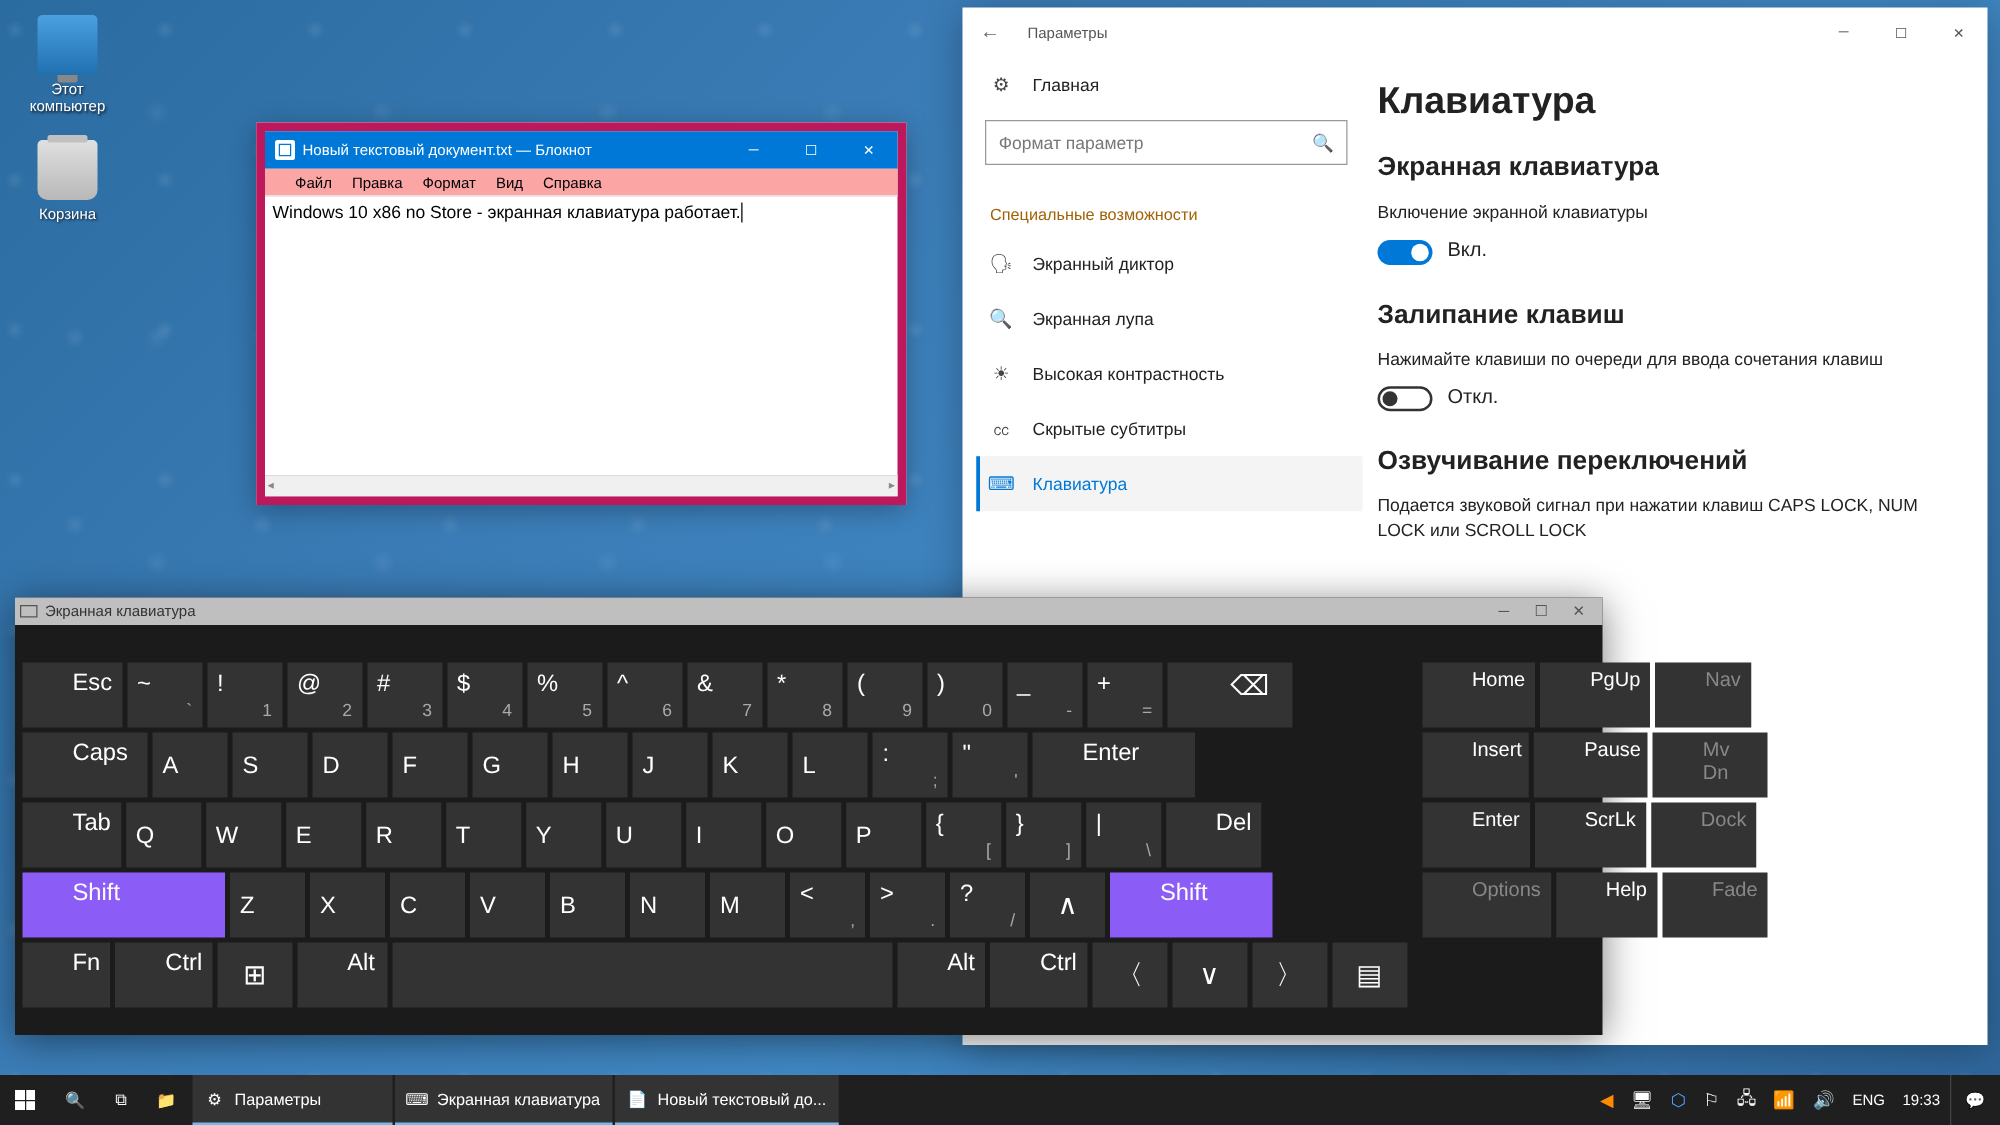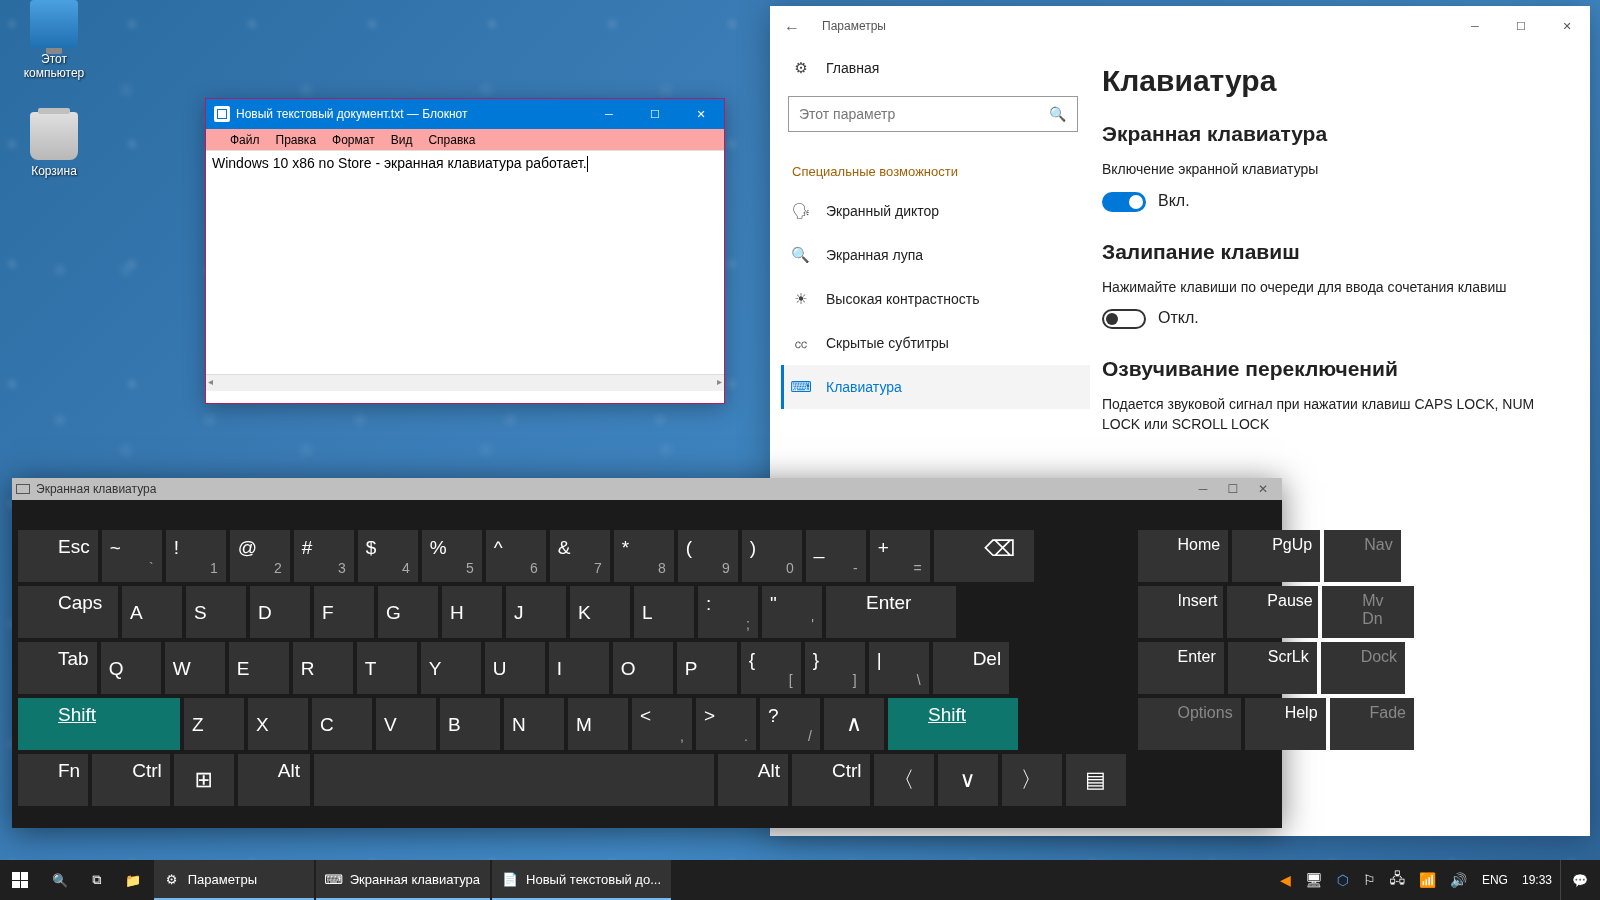--- a/index.html
+++ b/index.html
@@ -8,21 +8,21 @@
 
 body::before{content:"";position:absolute;inset:0;background-image:radial-gradient(circle at 10% 20%,rgba(255,255,255,.08) 1px,transparent 8px),radial-gradient(circle at 70% 50%,rgba(255,255,255,.06) 1px,transparent 10px),radial-gradient(circle at 40% 80%,rgba(255,255,255,.07) 1px,transparent 9px);background-size:120px 120px,180px 180px,150px 150px;}
 
 .desktop-icon{position:absolute;width:80px;text-align:center;color:#fff;font-size:12px;text-shadow:1px 1px 2px rgba(0,0,0,.8);}
 .desktop-icon .ic{width:48px;height:48px;margin:0 auto 4px;}
 .pc-ic{background:linear-gradient(#4aa0e0,#2070b0);border-radius:4px;position:relative;}
 .pc-ic::after{content:"";position:absolute;bottom:-6px;left:16px;width:16px;height:6px;background:#888;border-radius:0 0 2px 2px;}
 .bin-ic{background:linear-gradient(#e0e0e0,#b8b8b8);border-radius:4px 4px 8px 8px;position:relative;}
 .bin-ic::before{content:"";position:absolute;top:-4px;left:8px;right:8px;height:6px;background:#c0c0c0;border-radius:2px;}
 
-.notepad{position:absolute;left:205px;top:98px;width:520px;height:306px;background:#fff;border:1px solid #be185d;box-shadow:0 4px 20px rgba(0,0,0,.3);}
+.notepad{position:absolute;left:205px;top:98px;width:520px;height:306px;background:#fff;border:7px solid #be185d;box-shadow:0 4px 20px rgba(0,0,0,.3);}
 .np-title{height:30px;background:#0078d7;color:#fff;display:flex;align-items:center;font-size:12px;}
 .np-title .np-ic{width:16px;height:16px;margin:0 6px 0 8px;background:#fff;border-radius:2px;position:relative;}
 .np-title .np-ic::after{content:"";position:absolute;left:3px;top:3px;right:3px;bottom:3px;border:1px solid #0078d7;}
 .np-title span.t{flex:1;}
 .np-btns{display:flex;}
 .np-btn{width:46px;height:30px;display:flex;align-items:center;justify-content:center;color:#fff;font-size:11px;}
 .np-btn.close{background:transparent;}
 .np-menu{height:22px;background:#fca5a5;border-bottom:1px solid #e0e0e0;display:flex;align-items:center;padding:0 16px;font-size:12px;}
 .np-menu span{padding:2px 8px;}
 .np-body{padding:4px 6px;font-family:Consolas,monospace;font-size:14px;color:#000;position:relative;height:240px;}
@@ -67,38 +67,38 @@
 .key{background:#333;color:#fff;height:52px;display:flex;flex-direction:column;justify-content:center;padding:4px 8px;font-size:18px;position:relative;min-width:60px;}
 .key.dim{color:#888;}
 .key .up{font-size:19px;line-height:1;}
 .key .dn{font-size:14px;color:#aaa;align-self:flex-end;line-height:1;margin-top:4px;}
 .key.lbl{font-size:19px;align-items:flex-start;justify-content:flex-start;padding-top:6px;padding-left:40px;}
 .key.w15{min-width:72px;}
 .key.w2{min-width:100px;}
 .key.w25{min-width:130px;}
 .key.w3{min-width:162px;}
 .key.wspace{min-width:400px;}
-.key.sel{background:#0f766e;text-decoration:underline;}
+.key.sel{background:#8b5cf6;}
 .key.side{min-width:62px;font-size:16px;}
 .key.arrow{font-size:22px;align-items:center;}
 
 .taskbar{position:absolute;bottom:0;left:0;right:0;height:40px;background:#1f1f1f;display:flex;align-items:center;color:#fff;font-size:13px;}
 .tb-btn{height:40px;display:flex;align-items:center;justify-content:center;padding:0 12px;gap:8px;}
 .tb-btn.app{border-bottom:2px solid #76b9ed;background:#333;margin-right:2px;padding:0 10px;min-width:160px;justify-content:flex-start;}
 .tb-ic{width:16px;height:16px;display:flex;align-items:center;justify-content:center;}
 .win-ic{width:16px;height:16px;display:grid;grid-template-columns:1fr 1fr;grid-template-rows:1fr 1fr;gap:1px;}
 .win-ic span{background:#fff;}
 .tray{margin-left:auto;display:flex;align-items:center;gap:14px;padding:0 8px;font-size:12px;}
 .tray .ic{font-size:14px;}
 .notif{width:40px;height:40px;display:flex;align-items:center;justify-content:center;border-left:1px solid #444;}
 </style>
 </head>
 <body>
 
-<div class="desktop-icon" style="left:14px;top:0">
+<div class="desktop-icon" style="left:14px;top:12px">
   <div class="ic pc-ic"></div>
   <div>Этот компьютер</div>
 </div>
 <div class="desktop-icon" style="left:14px;top:112px">
   <div class="ic bin-ic"></div>
   <div>Корзина</div>
 </div>
 
 <div class="notepad">
   <div class="np-title">
@@ -131,21 +131,21 @@
     <div class="set-wbtn">☐</div>
     <div class="set-wbtn">✕</div>
   </div>
   <div class="set-body">
     <div class="set-nav">
       <div class="nav-row">
         <span class="nav-ic">⚙</span>
         <span>Главная</span>
       </div>
       <div class="search-box">
-        <span>Этот параметр</span>
+        <span>Формат параметр</span>
         <span>🔍</span>
       </div>
       <div class="nav-head">Специальные возможности</div>
       <div class="nav-row">
         <span class="nav-ic">🗣</span>
         <span>Экранный диктор</span>
       </div>
       <div class="nav-row">
         <span class="nav-ic">🔍</span>
         <span>Экранная лупа</span>

